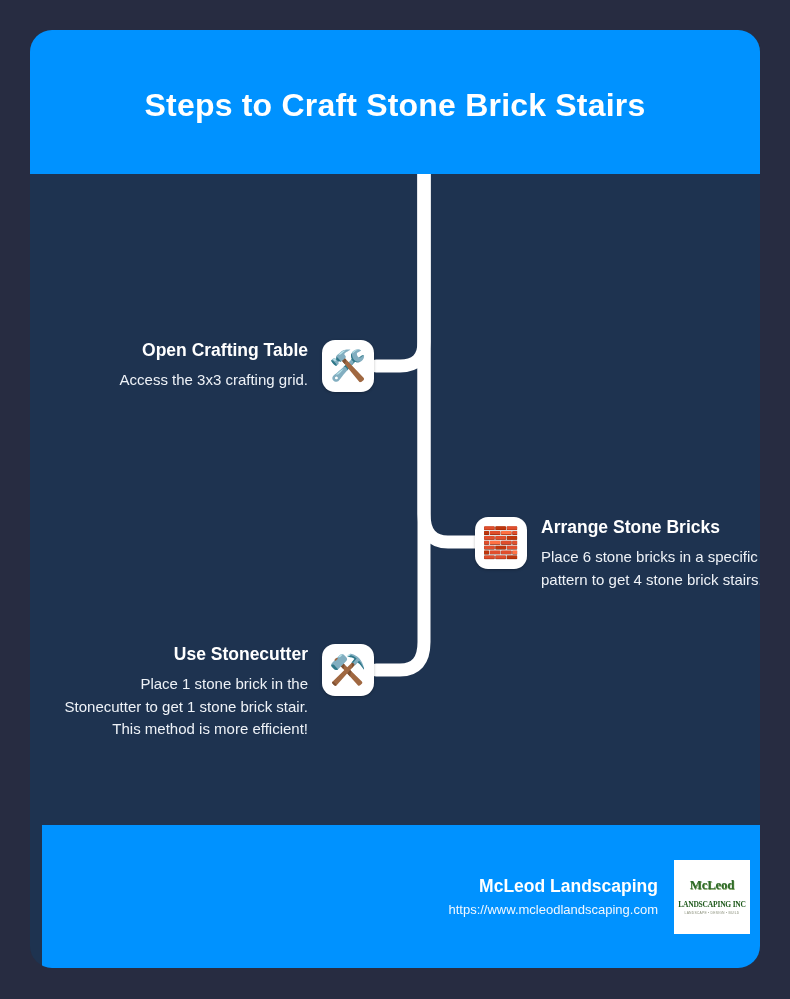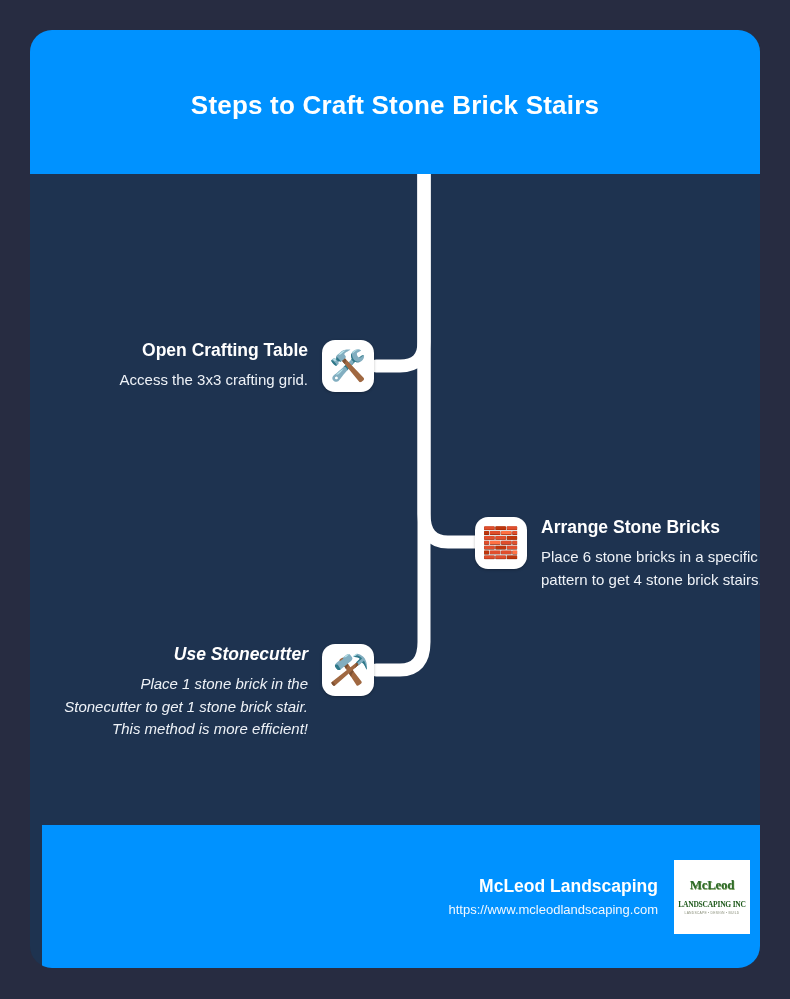--- a/index.html
+++ b/index.html
@@ -32,21 +32,21 @@
     top: 0;
     width: 730px;
     height: 144px;
     background: #0092ff;
     display: flex;
     align-items: center;
     justify-content: center;
   }
   #header-title {
     color: #ffffff;
-    font-size: 26px;
+    font-size: 32px;
     font-weight: bold;
     letter-spacing: 0.2px;
     margin-top: 6px;
   }
 
   
   #steps-body {
     position: absolute;
     left: 0;
     top: 144px;
@@ -104,21 +104,21 @@
   .step-row.left-text .step-icon-tile { margin-left: 14px; }
   .step-row.right-text .step-icon-tile { margin-right: 14px; }
 
   
   #step-1 { left: 34px;  top: 166px; width: 312px; }
   #step-1 .step-text { width: 244px; }
 
   #step-2 { left: 445px; top: 343px; width: 290px; }
   #step-2 .step-text { width: 224px; }
 
-  #step-3 { left: 34px;  top: 470px; width: 312px; font-style: italic; }
+  #step-3 { left: 34px;  top: 470px; width: 312px; }
   #step-3 .step-text { width: 244px; }
 
   
   #footer-bar {
     position: absolute;
     left: 12px;
     top: 795px;
     width: 730px;
     height: 143px;
     background: #0092ff;

